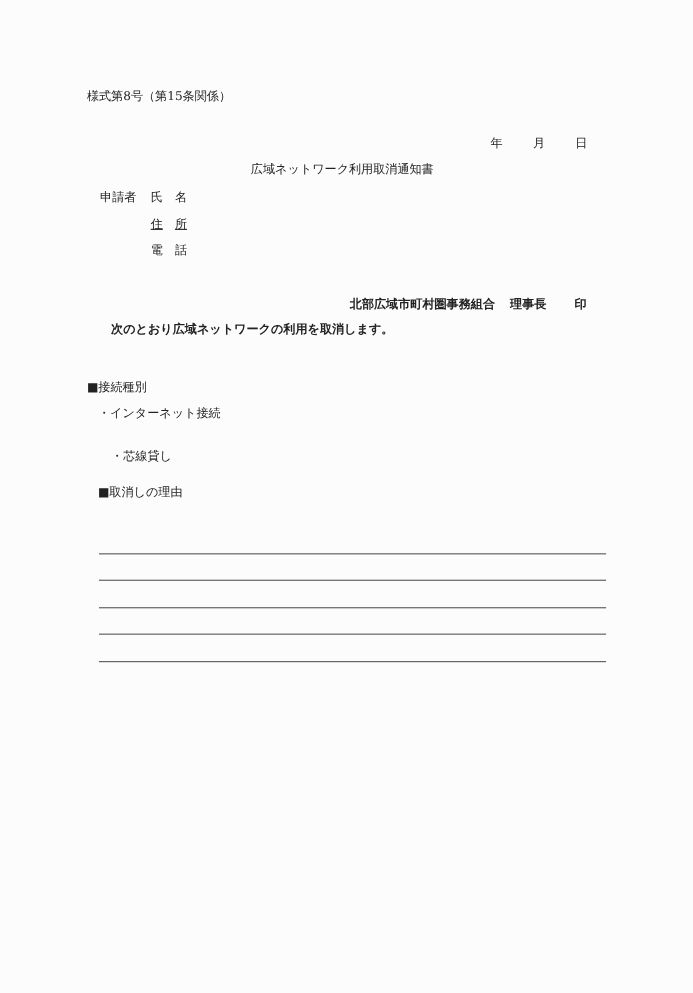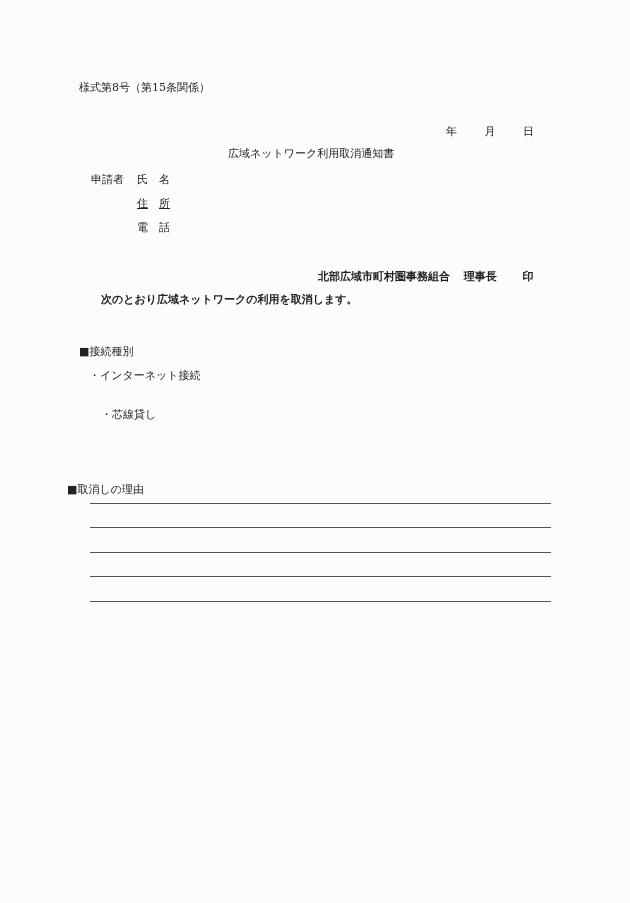--- a/index.html
+++ b/index.html
@@ -57,19 +57,19 @@
   <span class="gap" style="width:18px;"></span>
   <span>印</span>
 </div>
 
 <div class="abs" style="left:101px; top:294px;font-weight:bold;">次のとおり広域ネットワークの利用を取消します。</div>
 
 <div class="abs" style="left:79px; top:346px;">■接続種別</div>
 <div class="abs" style="left:89px; top:370px;">・インターネット接続</div>
 <div class="abs" style="left:89px; top:409px;margin-left:12px;">・芯線貸し</div>
 
-<div class="abs" style="left:67px; top:442px;margin-top:42px;">■取消しの理由</div>
+<div class="abs" style="left:89px; top:442px;">■取消しの理由</div>
 
 <div class="rule" style="top:503px;"></div>
 <div class="rule" style="top:527px;"></div>
 <div class="rule" style="top:552px;"></div>
 <div class="rule" style="top:576px;"></div>
 <div class="rule" style="top:601px;"></div>
 
 </body></html>

